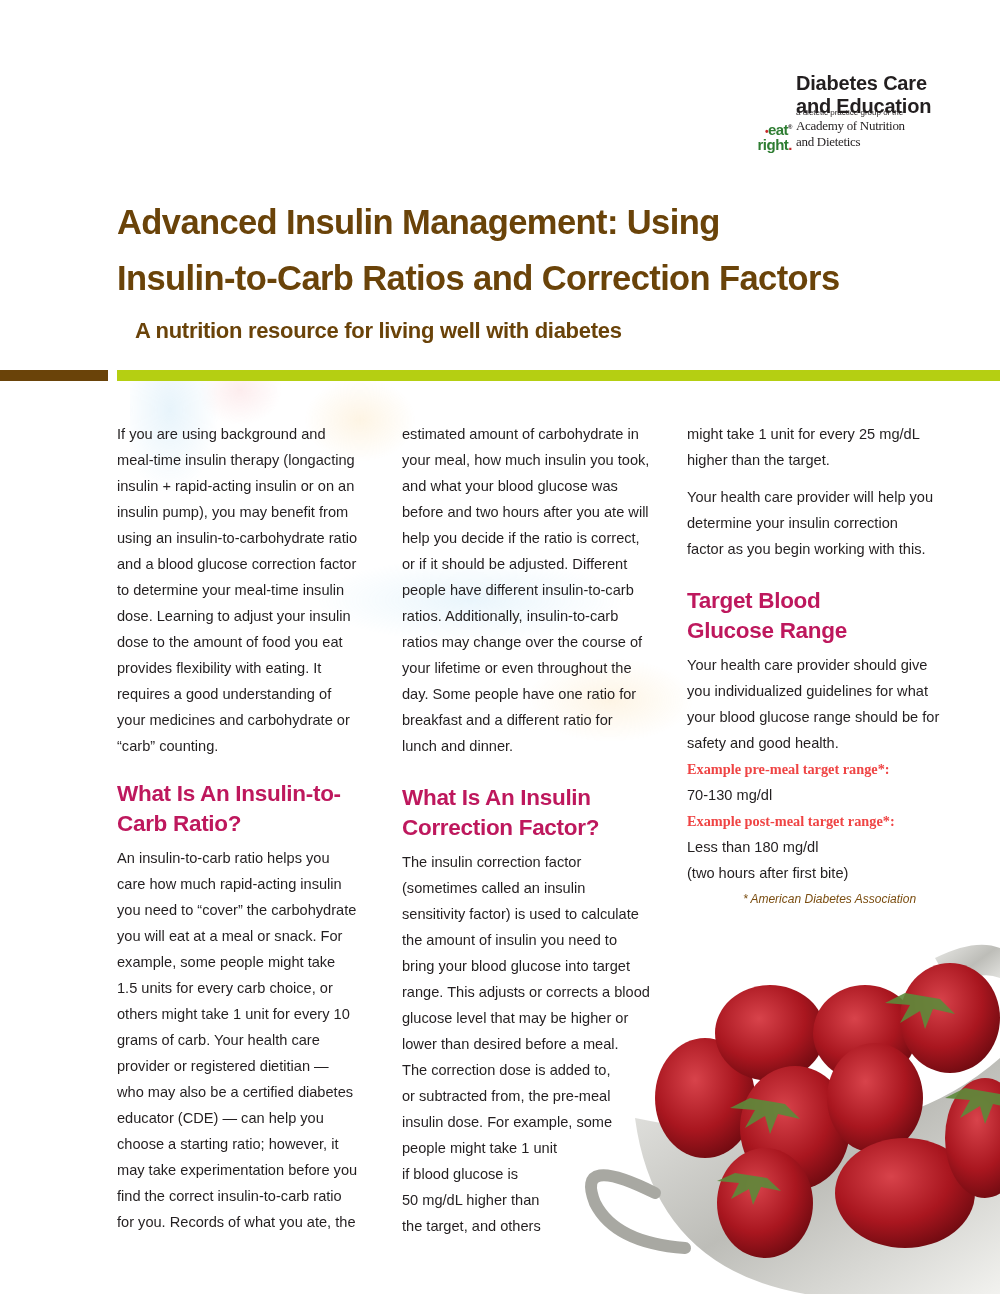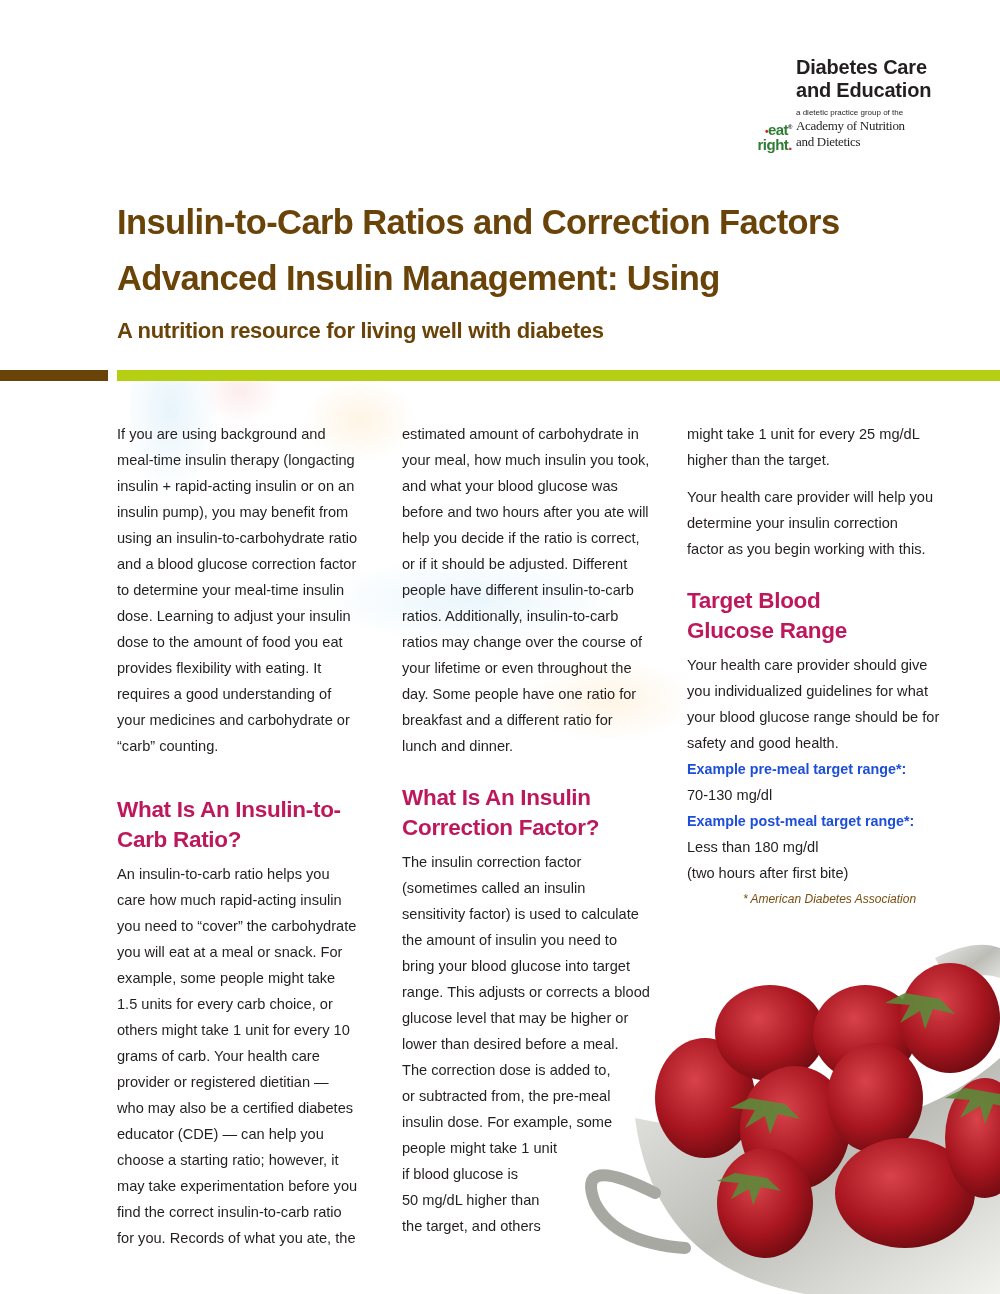--- a/index.html
+++ b/index.html
@@ -12,38 +12,38 @@
     pointer-events: none; opacity: 0.18;
     background:
       radial-gradient(ellipse 70px 120px at 40px 40px, #7fc3ea 0%, rgba(127,195,234,0) 70%),
       radial-gradient(ellipse 60px 50px at 110px 20px, #f29aa0 0%, rgba(242,154,160,0) 70%),
       radial-gradient(ellipse 80px 60px at 230px 50px, #f7c56d 0%, rgba(247,197,109,0) 70%),
       radial-gradient(ellipse 220px 60px at 340px 230px, #8ccbef 0%, rgba(140,203,239,0) 70%),
       radial-gradient(ellipse 120px 60px at 480px 330px, #f7c56d 0%, rgba(247,197,109,0) 70%);
   }
   
   .logo { position: absolute; left: 742px; top: 56px; width: 230px; height: 100px; }
-  .logo .title { position: absolute; left: 54px; top: 0; font-weight: bold; font-size: 20px; line-height: 23px; color: #231f20; letter-spacing: -0.2px; }
+  .logo .title { position: absolute; left: 54px; top: 16px; font-weight: bold; font-size: 20px; line-height: 23px; color: #231f20; letter-spacing: -0.2px; }
   .logo .sub { position: absolute; left: 54px; top: 52px; font-size: 8px; color: #231f20; }
   .logo .acad { position: absolute; left: 54px; top: 62px; font-size: 13px; line-height: 16px; color: #231f20; letter-spacing: -0.3px; font-family: Liberation Serif, serif; }
   .logo .eat { position: absolute; left: 14px; top: 65px; font-weight: bold; font-size: 15px; line-height: 13px; color: #2e7d32; text-align: right; width: 36px; letter-spacing: -0.5px; }
   .logo .eat .dot { color: #c62828; }
   
   .main-title { position: absolute; left: 117px; top: 194px; width: 860px; font-weight: bold; font-size: 34.5px; line-height: 56px; color: #6a4309; letter-spacing: -0.6px; margin: 0; }
-  .subtitle { position: absolute; left: 117px; top: 318px; font-weight: bold; font-size: 22px; color: #6a4309; letter-spacing: -0.3px; margin: 0; }
+  .subtitle { position: absolute; left: 135px; top: 318px; font-weight: bold; font-size: 22px; color: #6a4309; letter-spacing: -0.3px; margin: 0; }
   .bar-brown { position: absolute; left: 0; top: 370px; width: 108px; height: 11px; background: #6a4309; }
   .bar-green { position: absolute; left: 117px; top: 370px; width: 883px; height: 11px; background: #b5cf12; }
   
   .col { position: absolute; top: 421px; width: 275px; font-size: 14.6px; line-height: 26px; color: #231f20; }
   .col p { margin: 0; }
   .col1 { left: 117px; }
   .col2 { left: 402px; width: 275px; }
   .col3 { left: 687px; width: 285px; }
   .h2 { font-weight: bold; font-size: 22.5px; line-height: 30px; color: #be185d; margin: 0; letter-spacing: -0.3px; }
-  .label { font-weight: bold; color: #1d4ed8; font-size: 14.3px; }
+  .label { font-weight: bold; color: #ef4444; font-size: 14.3px; font-family: Liberation Serif, serif; }
   .note { font-style: italic; font-size: 12px; color: #7a4d10; text-align: center; margin-right: 36px; }
   
   .photo { position: absolute; left: 575px; top: 938px; width: 425px; height: 356px; overflow: hidden; }
 </style>
 </head>
 <body>
 
 <div class="watermark"></div>
 
 <div class="logo">
@@ -56,22 +56,22 @@
     <div>Academy of Nutrition</div>
     <div>and Dietetics</div>
   </div>
   <div class="eat">
     <div><span class="dot" style="font-size:10px">•</span><span>eat</span><sup style="font-size:6px;color:#231f20">®</sup></div>
     <div><span>right</span><span class="dot">.</span></div>
   </div>
 </div>
 
 <h1 class="main-title">
+  <div>Advanced Insulin Management: Using</div>
   <div>Insulin-to-Carb Ratios and Correction Factors</div>
-  <div>Advanced Insulin Management: Using</div>
 </h1>
 <h2 class="subtitle">A nutrition resource for living well with diabetes</h2>
 
 <div class="bar-brown"></div>
 <div class="bar-green"></div>
 
 <div class="col col1">
   <p>
     <span>If you are using background and</span><br>
     <span>meal-time insulin therapy (longacting</span><br>
@@ -80,21 +80,21 @@
     <span>using an insulin-to-carbohydrate ratio</span><br>
     <span>and a blood glucose correction factor</span><br>
     <span>to determine your meal-time insulin</span><br>
     <span>dose. Learning to adjust your insulin</span><br>
     <span>dose to the amount of food you eat</span><br>
     <span>provides flexibility with eating. It</span><br>
     <span>requires a good understanding of</span><br>
     <span>your medicines and carbohydrate or</span><br>
     <span>“carb” counting.</span>
   </p>
-  <h3 class="h2" style="margin-top:36px;margin-bottom:6px">
+  <h3 class="h2" style="margin-top:20px;margin-bottom:6px">
     <span>What Is An Insulin-to-</span><br>
     <span>Carb Ratio?</span>
   </h3>
   <p>
     <span>An insulin-to-carb ratio helps you</span><br>
     <span>care how much rapid-acting insulin</span><br>
     <span>you need to “cover” the carbohydrate</span><br>
     <span>you will eat at a meal or snack. For</span><br>
     <span>example, some people might take</span><br>
     <span>1.5 units for every carb choice, or</span><br>

